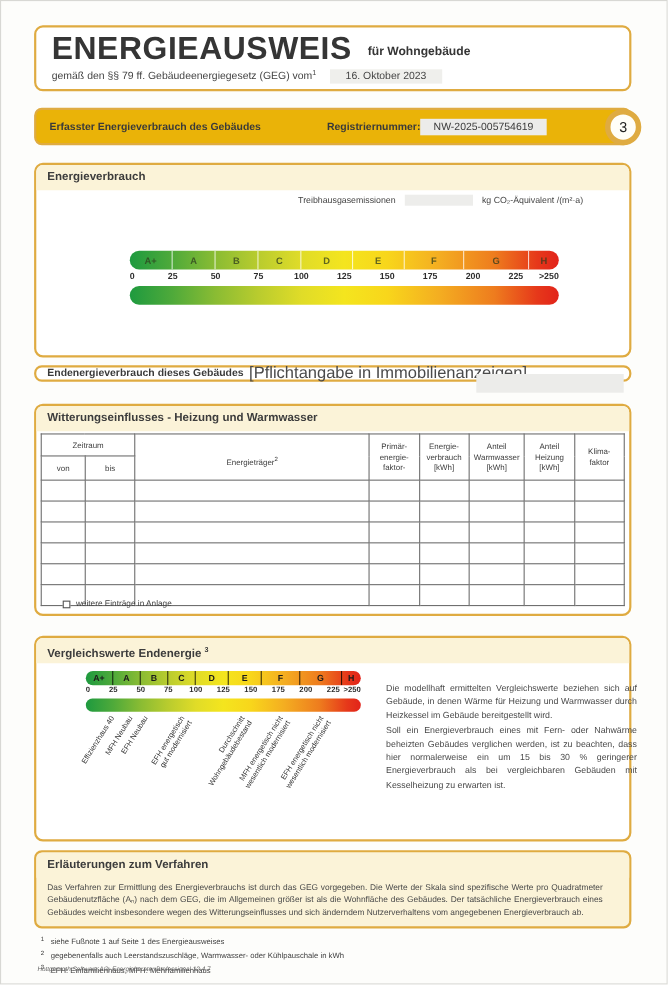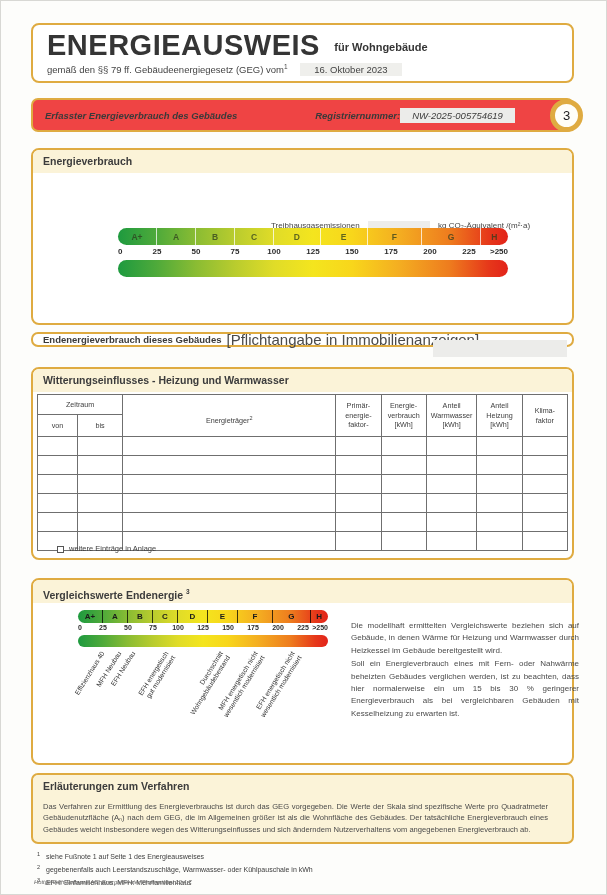--- a/index.html
+++ b/index.html
@@ -1,45 +1,45 @@
 <!DOCTYPE html>
 <html><head>
 <meta charset="utf-8">
 <style>
   * { margin:0; padding:0; box-sizing:border-box; }
   html,body { width:607px; height:895px; }
   body { font-family:"Liberation Sans", sans-serif; background:#e9e9e9; color:#3a3a3a; }
   .page { position:relative; width:607px; height:895px; background:#fdfdfb; border:1px solid #d8d8d4; overflow:hidden; }
 
   .gold-box { position:absolute; border:2px solid #dfab41; border-radius:8px; background:#fff; }
-  .cream { background:#ef4444;font-style:italic; }
+  .cream { background:#eab308; }
   .title-bar { height:23px; line-height:23px; background:#fbf3d8; border-radius:6px 6px 0 0; padding-left:10px;
                font-weight:bold; font-size:10.5px; color:#3c3c3c; }
   .gray-field { background:#e9e9e7; display:inline-block; }
 
   
   #header-box { left:30px; top:22px; width:543px; height:60px; padding:4px 12px 0 14px; }
   .doc-title { font-size:29px; font-weight:bold; letter-spacing:0.5px; color:#353535; display:inline-block; }
   .doc-title-suffix { font-size:11px; font-weight:bold; color:#353535; display:inline-block; margin-left:10px; position:relative; top:-4px; }
   .subtitle-row { font-size:9.5px; color:#444; margin-top:1px; }
   .subtitle-row sup { font-size:6.5px; }
   .date-field { background:#efefec; padding:1px 14px; margin-left:10px; }
 
   
   #reg-band { left:30px; top:97px; width:543px; height:34px; display:flex; align-items:center; border-radius:7px; }
   #reg-band .reg-label { font-weight:bold; font-size:9.5px; margin-left:12px; }
-  #reg-band .reg-field-label { font-weight:bold; font-size:9.5px; margin-left:78px; }
+  #reg-band .reg-field-label { font-weight:bold; font-size:9.5px; margin-left:60px; }
   #reg-band .reg-value { font-size:9.5px; padding:2px 12px; margin-left:0; background:#ececea; }
   #page-circle { position:absolute; left:549px; top:98px; width:33px; height:33px; border-radius:50%;
                  border:5px solid #dfab41; background:#fffef8; display:flex; align-items:center; justify-content:center;
                  font-size:13px; color:#222; z-index:5; }
 
   
   #consumption-box { left:30px; top:147px; width:543px; height:177px; }
-  .emissions-row { position:absolute; left:238px; top:27px; font-size:8px; color:#444;margin-top:44px; }
+  .emissions-row { position:absolute; left:238px; top:27px; font-size:8px; color:#444; }
   .emissions-row .blank { width:62px; height:10px; vertical-align:middle; margin:0 6px; background:#ededeb; }
 
   
   .scale { position:absolute; }
   .letter-bar { display:flex; width:100%; border-radius:9px; overflow:hidden;
     background:linear-gradient(90deg,#1e9a3f 0%,#4faa3a 10%,#8abc33 20%,#b9cc2e 30%,#e0dc28 40%,#f4e51e 50%,#f8d61b 60%,#f4ae21 72%,#ee7c1e 85%,#e6381a 95%,#e2231a 100%); }
   .letter-bar span { display:flex; align-items:center; justify-content:center; font-weight:bold; }
   .s1 .letter-bar { height:17px; }
   .s1 .letter-bar span { font-size:8.5px; color:rgba(45,60,30,0.75); border-right:1px solid rgba(255,255,255,0.75); }
   .s2 .letter-bar { height:13px; }

